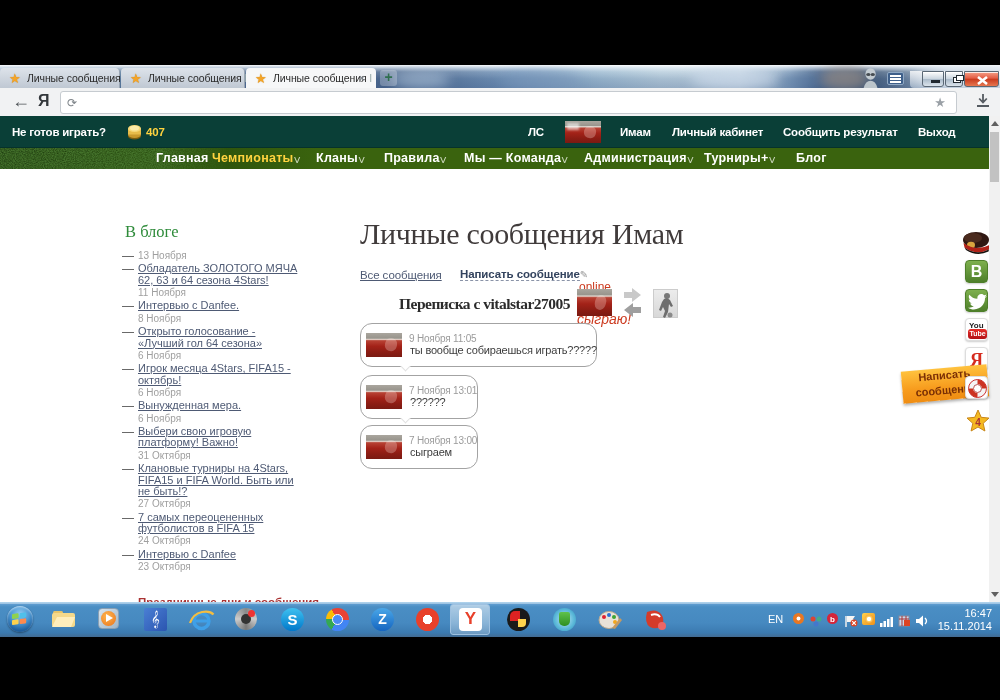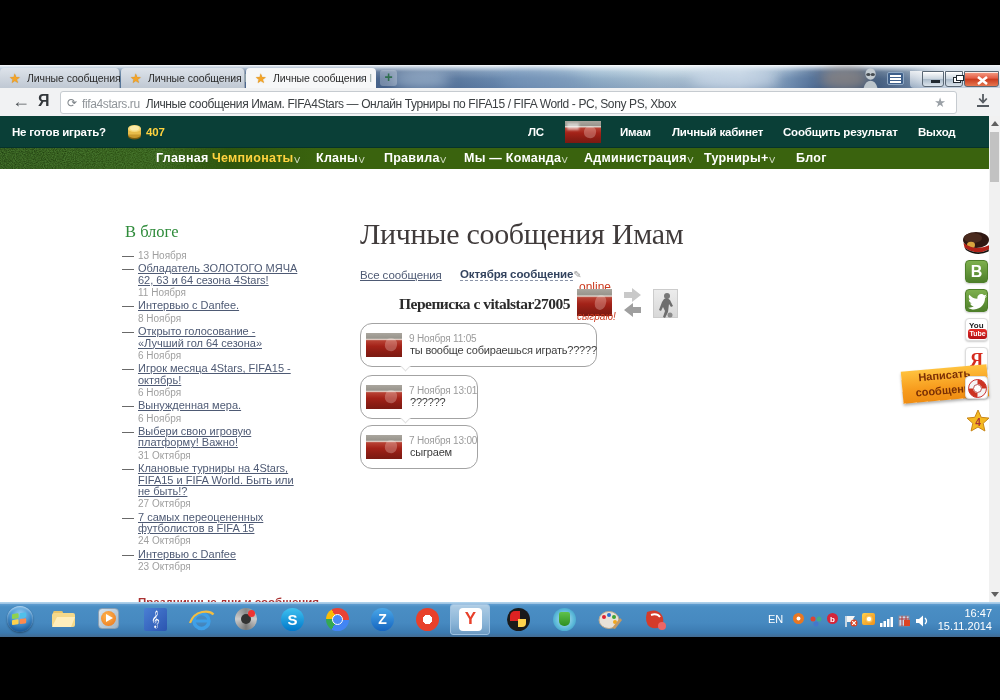--- a/index.html
+++ b/index.html
@@ -116,21 +116,20 @@
           <svg width="11" height="9" viewBox="0 0 11 9" style="position:absolute;left:12px;top:4px;">
             <path d="M1 1 L10 8 M10 1 L1 8" stroke="#fff" stroke-width="2.6"></path>
           </svg>
         </div>
     </div>
     <div id="toolbar">
       <div style="position:absolute;left:12px;top:3px;font-size:18px;color:#505559;">←</div>
       <div style="position:absolute;left:38px;top:4px;font-size:16px;color:#33373b;font-weight:bold;">Я</div>
       <div id="urlfield">
         <div style="position:absolute;left:6px;top:4px;font-size:12px;color:#80868b;">⟳</div>
-        <div id="urltext">fifa4stars.ru&nbsp; <b>Личные сообщения Имам. FIFA4Stars — Онлайн Турниры по FIFA15 / FIFA World - PC, Sony PS, Xbox</b></div>
         <div style="position:absolute;right:10px;top:3px;font-size:13px;color:#9aa0a6;">★</div>
       </div>
       <svg style="position:absolute;right:10px;top:6px;" width="14" height="15" viewBox="0 0 14 15">
           <path d="M7 0 v7 M3.2 4.5 L7 8.5 l3.8 -4" stroke="#555b61" stroke-width="1.8" fill="none"></path>
           <rect x="1" y="11" width="12" height="2" fill="#555b61"></rect>
         </svg>
     </div>
     <div id="site">
       <div id="hdr1">
         <span style="left:12px;">Не готов играть?</span>
@@ -230,26 +229,26 @@
             </div>
 
         </div>
         <div style="position:absolute;left:16px;top:374px;color:#a33;font-weight:bold;font-size:11.5px;text-decoration:underline;white-space:nowrap;">Праздничные дни и сообщения</div>
       </div>
       <div id="main">
         <div id="h1">Личные сообщения Имам</div>
       </div>
 
       <div style="position:absolute;left:360px;top:149px;"><span style="font-size:11.5px;letter-spacing:-0.1px;color:#4e5a74;text-decoration:underline;">Все сообщения</span></div>
-      <div style="position:absolute;left:460px;top:148px;"><span class="toplink" style="font-weight:bold;color:#33435e;">Октября сообщение</span><span style="color:#999;font-size:10px;">✎</span></div>
+      <div style="position:absolute;left:460px;top:148px;"><span class="toplink" style="font-weight:bold;color:#33435e;">Написать сообщение</span><span style="color:#999;font-size:10px;">✎</span></div>
 
       <div style="position:absolute;left:399px;top:179px;font-family:'Liberation Serif',serif;font-weight:bold;font-size:15.5px;letter-spacing:-0.5px;color:#2b2b2b;">Переписка с vitalstar27005</div>
       <div style="position:absolute;left:579px;top:164px;font-size:12px;color:#cc3a1f;text-align:right;">online</div>
       <div class="ava" style="position:absolute;left:577px;top:173px;width:35px;height:27px;"></div>
-      <div style="position:absolute;left:577px;top:195px;font-size:10px;font-style:italic;color:#cc3a1f;">сыграю!</div>
+      <div style="position:absolute;left:577px;top:195px;font-size:14px;font-style:italic;color:#cc3a1f;">сыграю!</div>
       <svg style="position:absolute;left:624px;top:172px;" width="17" height="14" viewBox="0 0 17 14">
           <path d="M0 4 h8 V0 l9 7 -9 7 V10 H0z" fill="#c9c9c9"></path>
         </svg>
       <svg style="position:absolute;left:624px;top:187px;" width="17" height="14" viewBox="0 0 17 14">
           <path d="M17 4 h-8 V0 L0 7 l9 7 V10 h8z" fill="#9f9f9f"></path>
         </svg>
       <div style="position:absolute;left:653px;top:173px;width:25px;height:29px;background:linear-gradient(180deg,#ececec,#d8d8d8);border:1px solid #ccc;">
     <svg width="25" height="29" viewBox="0 0 25 29">
             <circle cx="13" cy="6" r="3" fill="#787878"></circle>
             <path d="M10 9 q3 -2 6 1 l3 6 -2 1 -2 -3 -1 8 -3 6 -2 -1 2 -6 -2 -4 -2 4 -2 -1 3 -8z" fill="#6e6e6e"></path>

